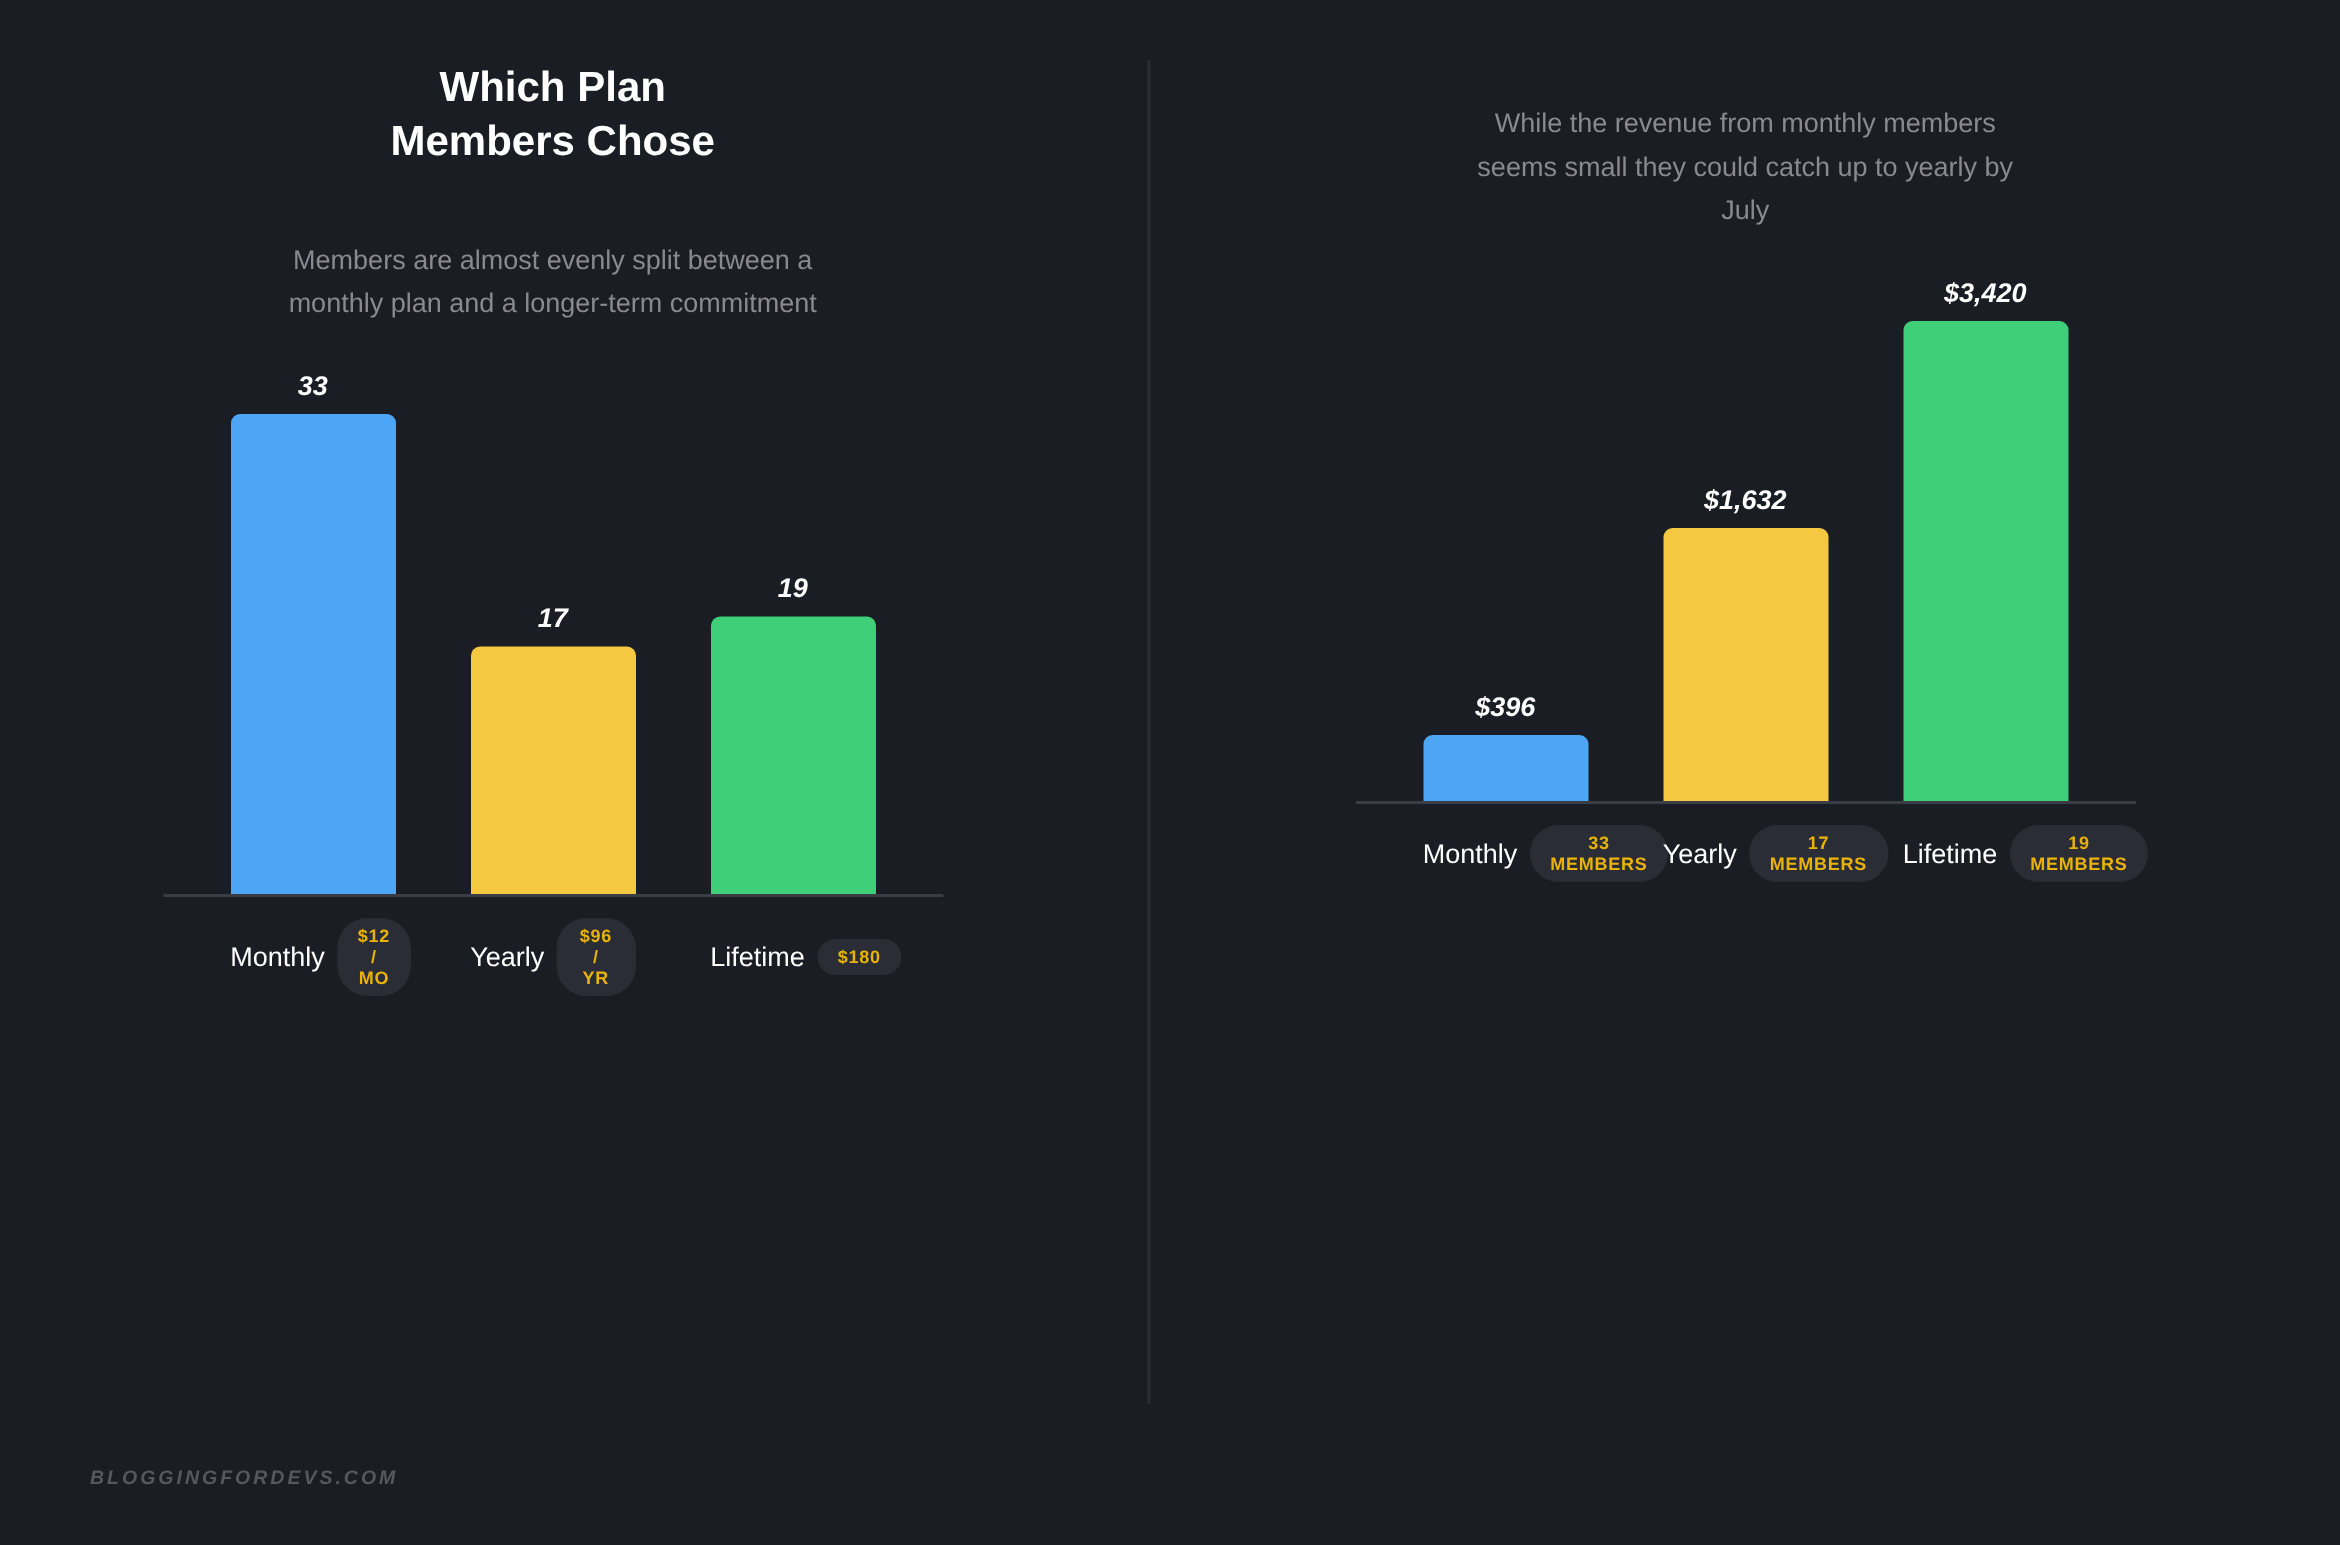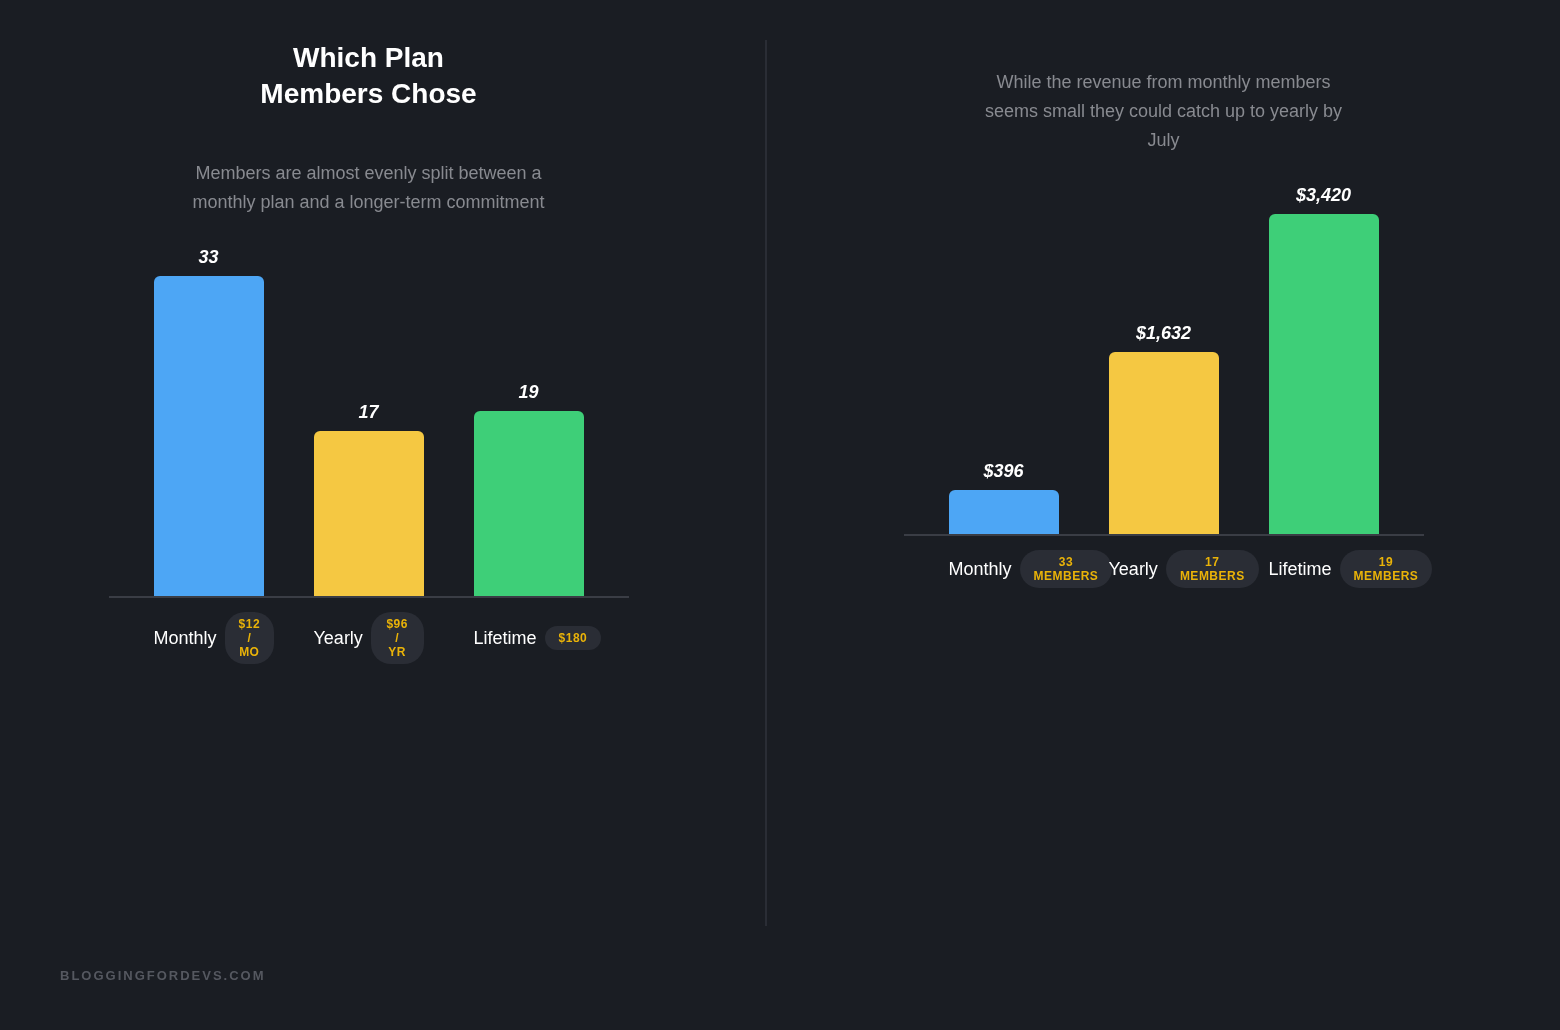--- a/index.html
+++ b/index.html
@@ -132,21 +132,22 @@
     }
 
     .divider {
       width: 2px;
       background-color: #2a2d35;
       margin: 0 20px;
       align-self: stretch;
     }
 
     .footer {
-      padding: 20px 60px 46px 60px;
+      padding: 20px 60px 36px 60px;
+      font-style: italic;
     }
 
     .footer-text {
       font-size: 13px;
       font-weight: 600;
       color: #555860;
       letter-spacing: 2px;
       text-transform: uppercase;
     }
   </style>

